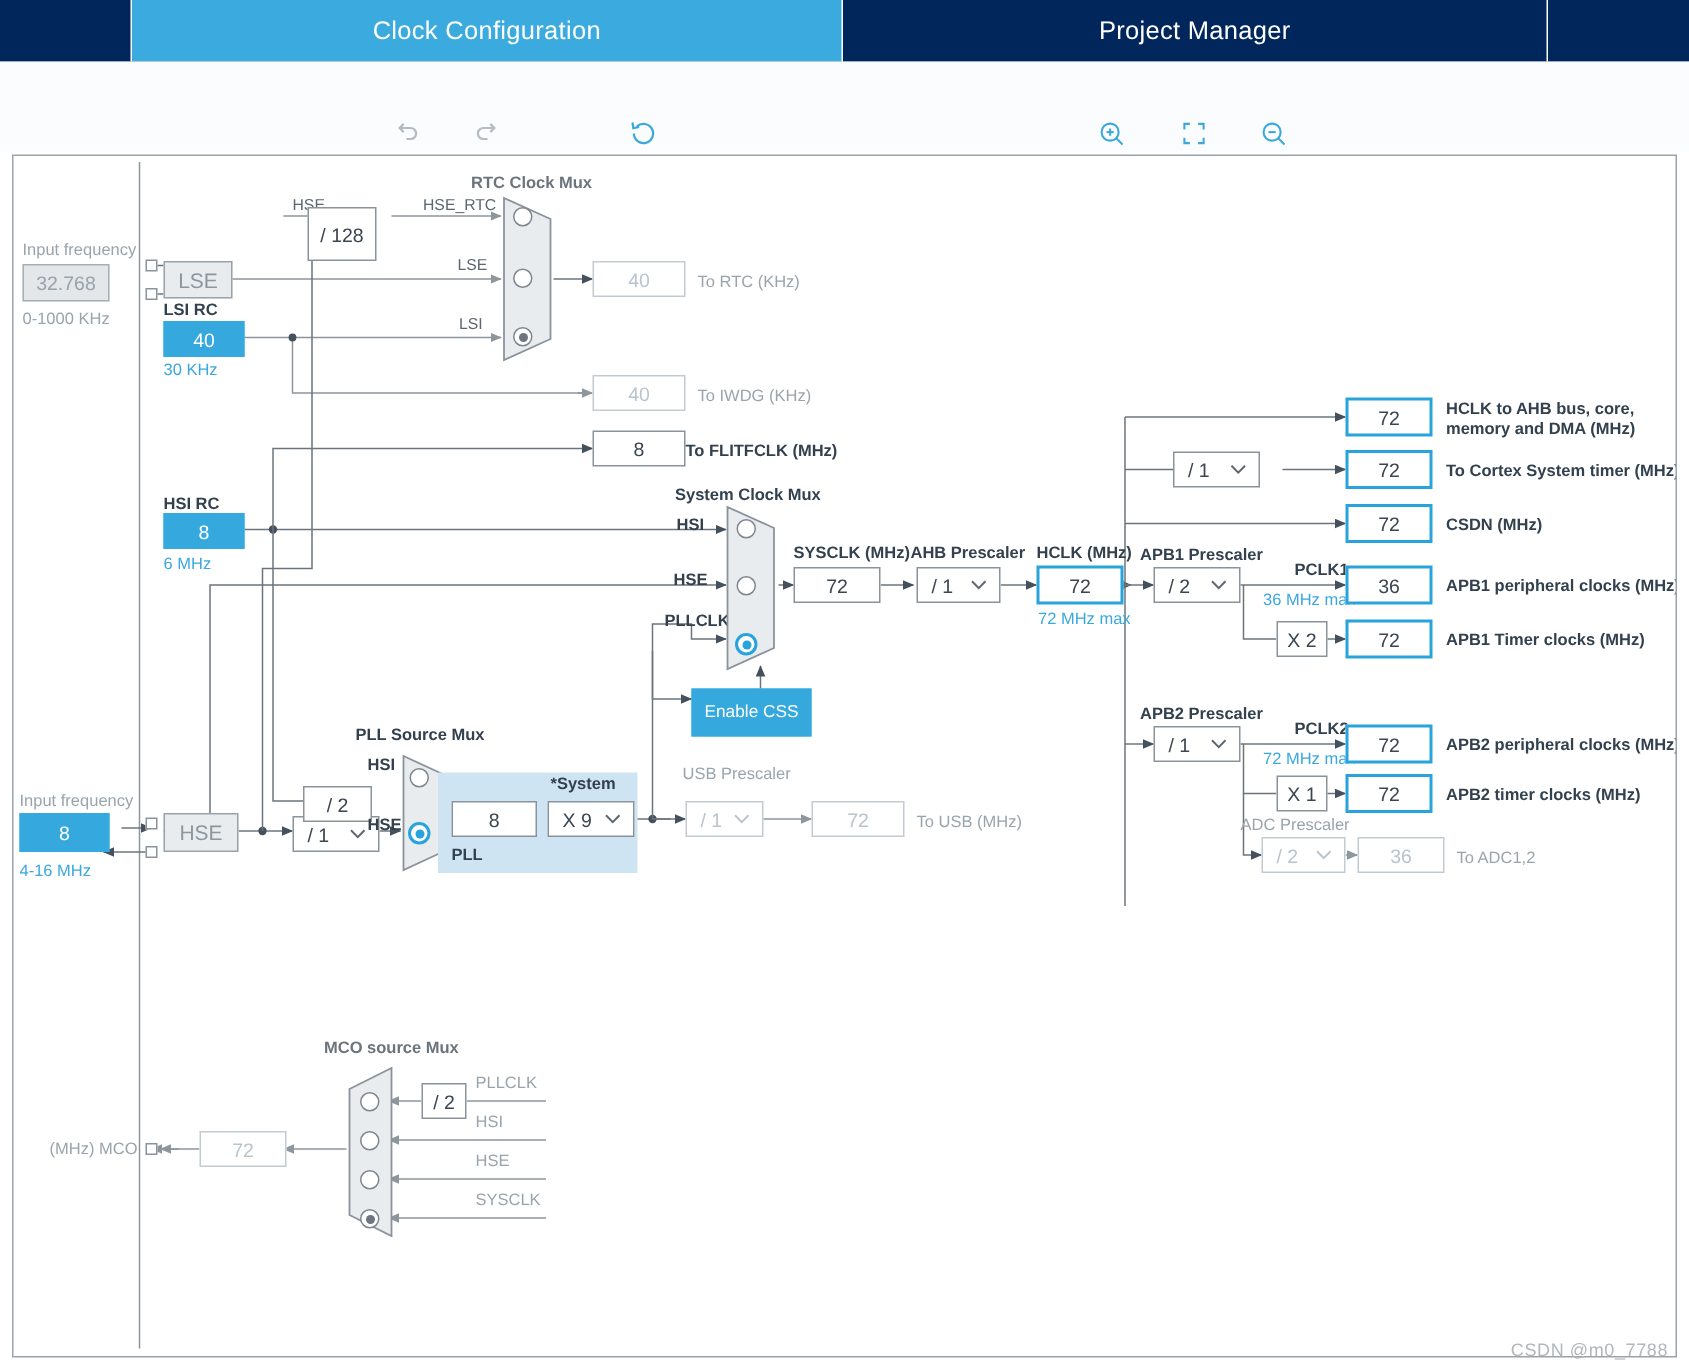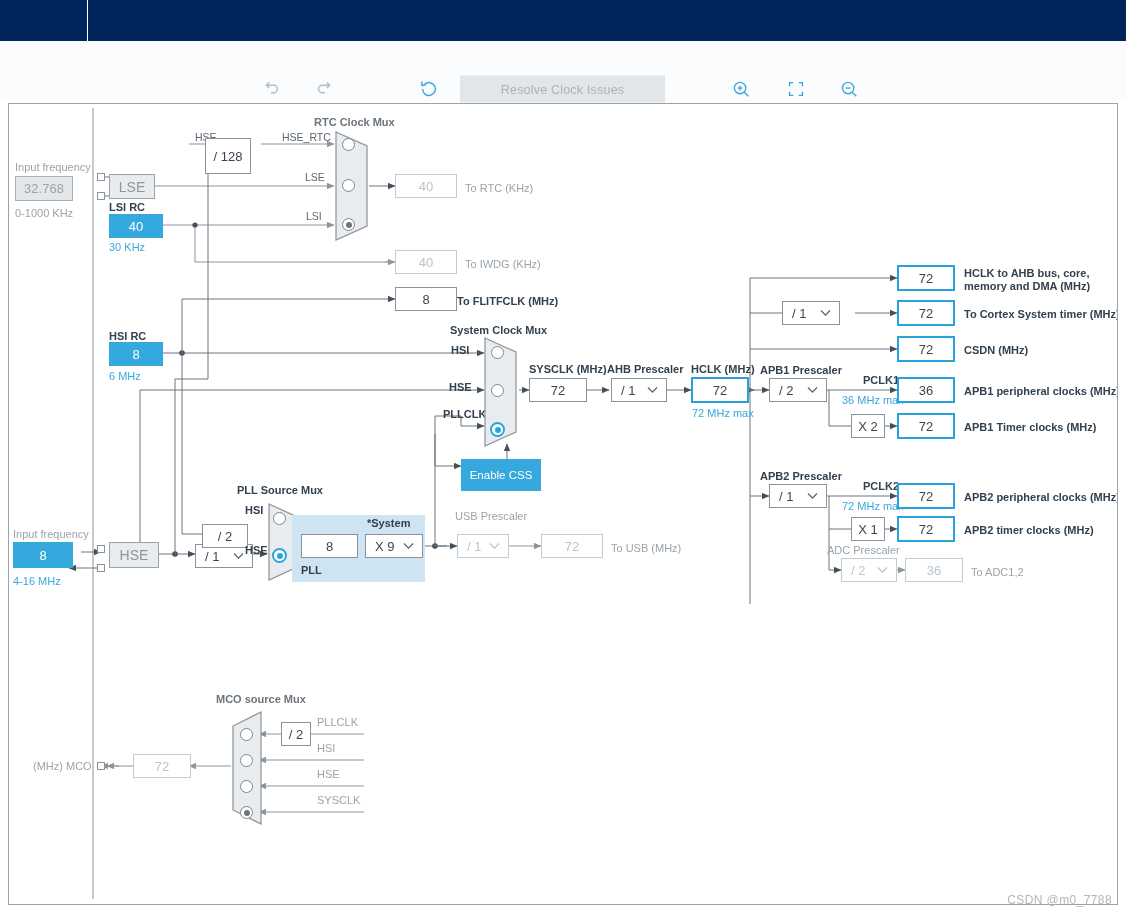--- a/index.html
+++ b/index.html
@@ -118,20 +118,22 @@
   #watermark {
     position:absolute; right:14px; bottom:6px;
     font-size:12px; color:#b0b7bd; letter-spacing:.4px;
   }
 </style>
 </head>
 <body>
 
 <div id="tabbar">
   <div class="tab blank" style="width:88px"></div>
+  <div class="tab active" style="width:474px">Clock Configuration</div>
+  <div class="tab" style="width:470px">Project Manager</div>
   <div class="tab blank" style="width:94px;border-right:none"></div>
 </div>
 
 <div id="toolbar">
 
   <div class="tb" style="left:260px">
     <svg class="tbicon" viewBox="0 0 24 24" fill="none" stroke="#b3bcc4" stroke-width="1.6">
       <path d="M7 8h8a4 4 0 0 1 0 8h-3"></path>
         <polyline points="10 5 7 8 10 11"></polyline>
     </svg>
@@ -144,23 +146,20 @@
     </svg>
   </div>
 
   <div class="tb" style="left:418px">
     <svg class="tbicon" viewBox="0 0 24 24" fill="none" stroke="#3aa8dd" stroke-width="1.6">
       <path d="M5 12a7 7 0 1 0 2.2-5.1"></path>
         <polyline points="4 4 4.6 8.2 8.8 7.2"></polyline>
     </svg>
   </div>
 
-  <div id="resolve-btn">
-    <span>Resolve Clock Issues</span>
-  </div>
 
   <div class="tb" style="left:730px">
     <svg class="tbicon" viewBox="0 0 24 24" fill="none" stroke="#3aa8dd" stroke-width="1.5">
       <circle cx="11" cy="11" r="6.2"></circle>
         <line x1="15.5" y1="15.5" x2="20" y2="20"></line>
       <line x1="8.4" y1="11" x2="13.6" y2="11"></line>
         <line x1="11" y1="8.4" x2="11" y2="13.6"></line>
     </svg>
   </div>
 

